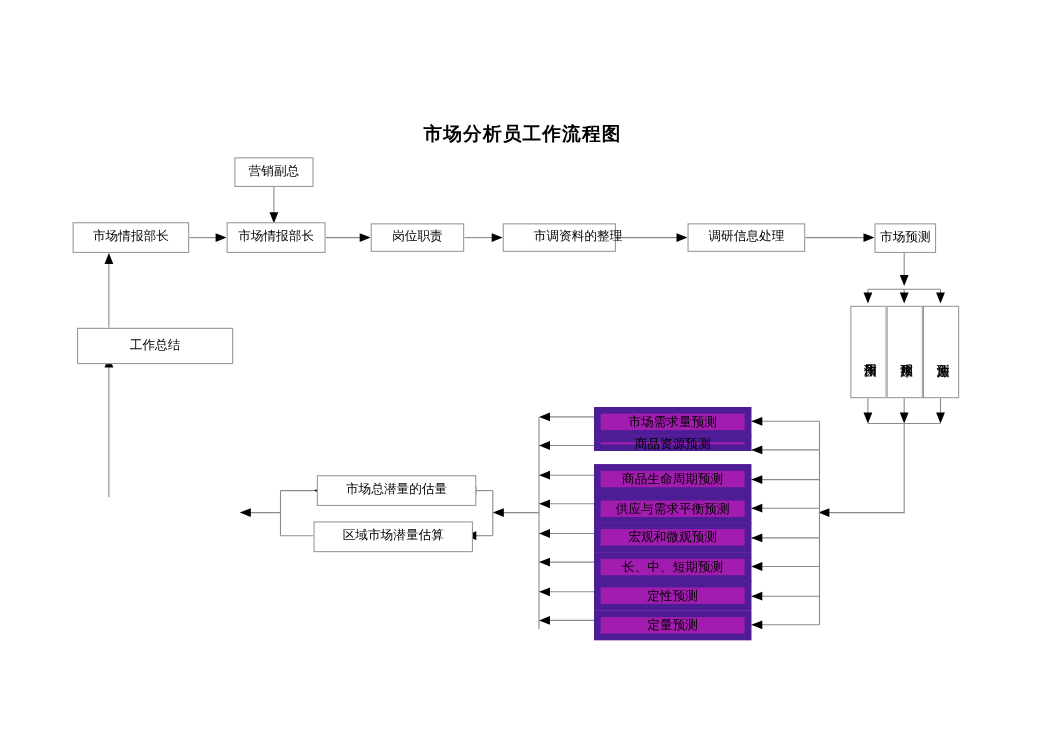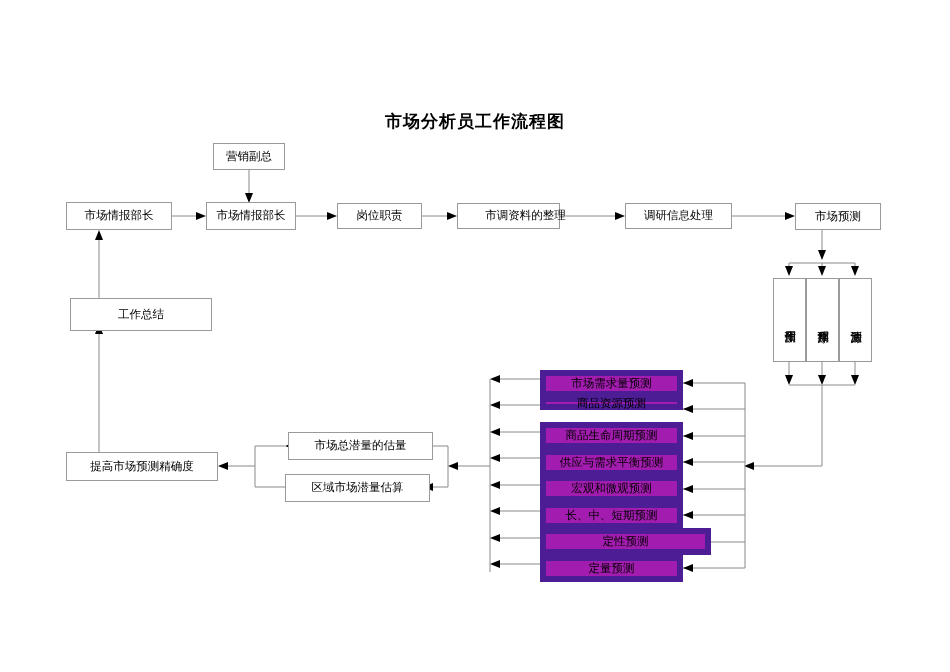--- a/index.html
+++ b/index.html
@@ -159,36 +159,35 @@
   <div class="box" style="left:66px;top:202px;width:106px;height:28px;">市场情报部长</div>
 
   <div class="box" style="left:206px;top:202px;width:90px;height:28px;">市场情报部长</div>
 
   <div class="box" style="left:337px;top:203px;width:85px;height:26px;">岗位职责</div>
 
   <div class="box" style="left:457px;top:203px;width:103px;height:26px;padding-left:34px;">市调资料的整理</div>
 
   <div class="box" style="left:625px;top:203px;width:107px;height:26px;">调研信息处理</div>
 
-  <div class="box" style="left:795px;top:203px;width:86px;height:27px;">市场预测</div>
+  <div class="box" style="left:795px;top:203px;width:56px;height:27px;">市场预测</div>
 
   <div class="vbox" style="left:773px;top:278px;width:33px;height:84px;">预测作用</div>
   <div class="vbox" style="left:806px;top:278px;width:33px;height:84px;">预测程序</div>
   <div class="vbox" style="left:839px;top:278px;width:33px;height:84px;">预测方法</div>
 
   <div class="box" style="left:70px;top:298px;width:142px;height:33px;">工作总结</div>
 
-  <div class="box" style="left:66px;top:452px;width:152px;height:29px;">提高市场预测精确度</div>
 
   <div class="box" style="left:288px;top:432px;width:145px;height:28px;">市场总潜量的估量</div>
 
   <div class="box" style="left:285px;top:474px;width:145px;height:28px;">区域市场潜量估算</div>
 
   <div class="fbox" style="left:540px;top:370px;width:143px;height:27px;">市场需求量预测</div>
   <div class="fbox" style="left:540px;top:396px;width:143px;height:14px;">商品资源预测</div>
   <div class="fbox" style="left:540px;top:422px;width:143px;height:27px;">商品生命周期预测</div>
   <div class="fbox" style="left:540px;top:449px;width:143px;height:27px;">供应与需求平衡预测</div>
   <div class="fbox" style="left:540px;top:475px;width:143px;height:27px;">宏观和微观预测</div>
   <div class="fbox" style="left:540px;top:502px;width:143px;height:27px;">长、中、短期预测</div>
-  <div class="fbox" style="left:540px;top:528px;width:171px;height:27px;">定性预测</div>
+  <div class="fbox" style="left:540px;top:528px;width:143px;height:27px;">定性预测</div>
   <div class="fbox" style="left:540px;top:555px;width:143px;height:27px;">定量预测</div>
 
 </div>
 
 </body></html>

